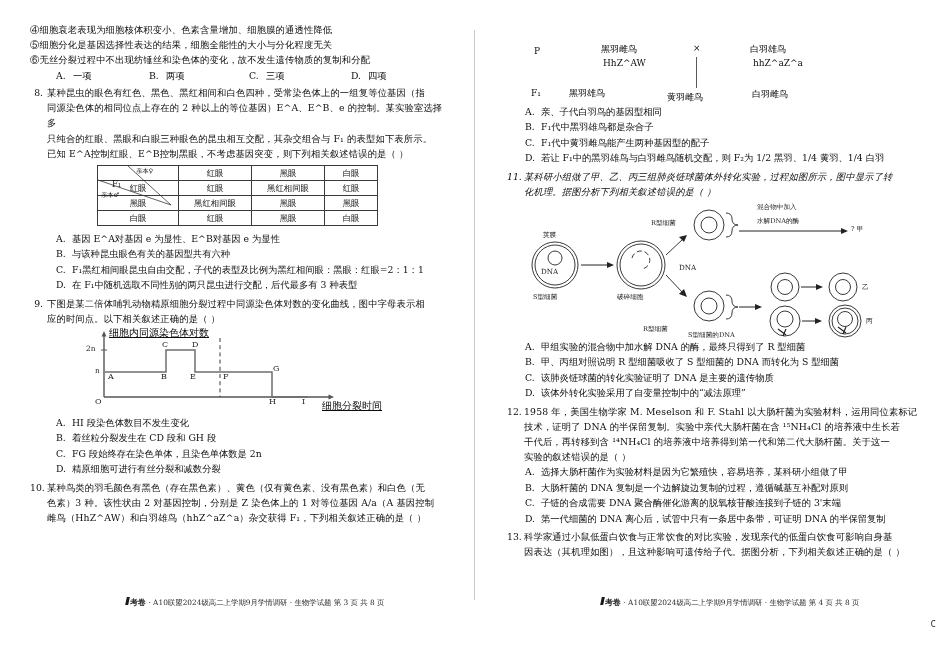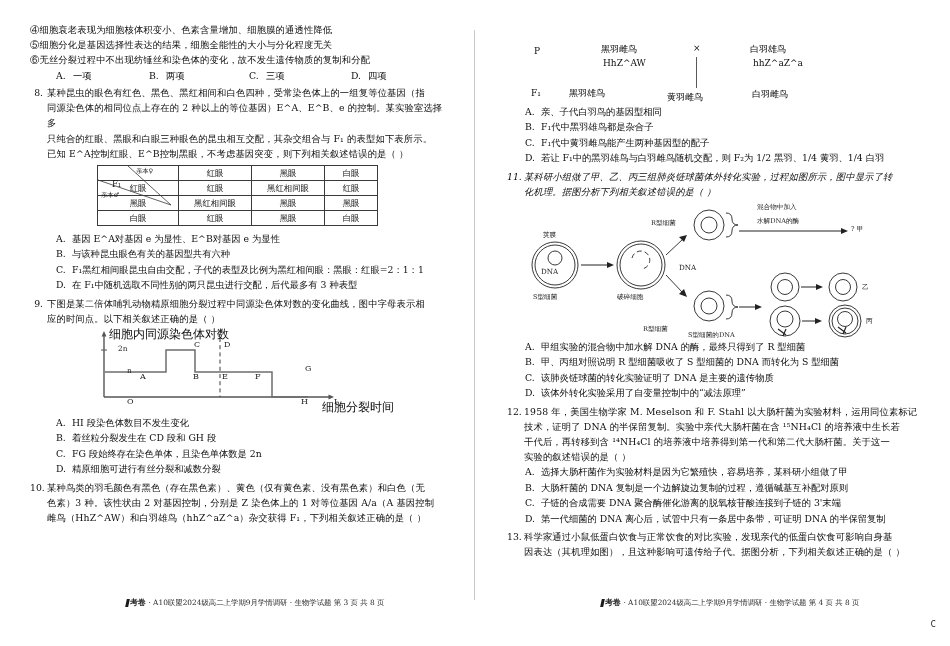--- a/index.html
+++ b/index.html
@@ -72,43 +72,43 @@
   td.c-col{width:66px;}
   td.c-col3{width:46px;}
   .hd-svg{position:absolute;left:0;top:0;}
   .hd-f1{position:absolute;left:14px;top:13px;font-size:8.4px;}
   .hd-female{position:absolute;left:38px;top:1px;font-size:6.3px;}
   .hd-male{position:absolute;left:3px;top:25px;font-size:6.3px;}
 
   
   .chart-box{position:relative;width:320px;height:84px;margin:3px 0 2px 52px;}
   .chart-box svg{position:absolute;left:0;top:0;}
-  .ch-lab{position:absolute;font-size:6.6px;color:#222;white-space:nowrap;margin-left:32px;}
+  .ch-lab{position:absolute;font-size:6.6px;color:#222;white-space:nowrap;}
   .ch-lab.big{font-size:8px;}
-  .ch-title{position:absolute;font-size:12px;}
+  .ch-title{position:absolute;font-size:10px;text-decoration:underline;}
 
   
   .cross-d{position:relative;height:78px;margin:4px 0 0 0;}
   .cd{position:absolute;font-size:9px;white-space:nowrap;}
   .cd-line{position:absolute;background:#5a5a5a;width:1.2px;}
 
   
   .bact{position:relative;width:420px;height:136px;margin:4px 0 0 6px;}
   .bact svg{position:absolute;left:0;top:0;}
   .bl{position:absolute;font-size:6.6px;white-space:nowrap;color:#1a1a1a;}
   .bl.en{font-family:"DejaVu Serif",serif;font-size:7.2px;}
 
   
   .footer{
     position:absolute;bottom:38px;left:0;width:100%;
     display:flex;justify-content:center;align-items:center;
     font-size:7.4px;color:#2a2a2a;white-space:nowrap;
   }
   .logo{
-    display:inline-flex;align-items:center;margin-right:3px;font-weight:bold;padding-left:35px;
+    display:inline-flex;align-items:flex-start;margin-right:3px;font-weight:bold;padding-left:35px;
   }
   .logo-bar{
     display:inline-block;width:3px;height:8px;background:#1a1a1a;
     transform:skewX(-12deg);margin-right:1.5px;
   }
   .logo-txt{font-size:8px;font-weight:bold;letter-spacing:-.3px;}
   .corner-mark{
     position:absolute;right:14px;bottom:17px;
     font-size:9px;font-family:"DejaVu Sans Mono",monospace;color:#2b2b2b;
   }

